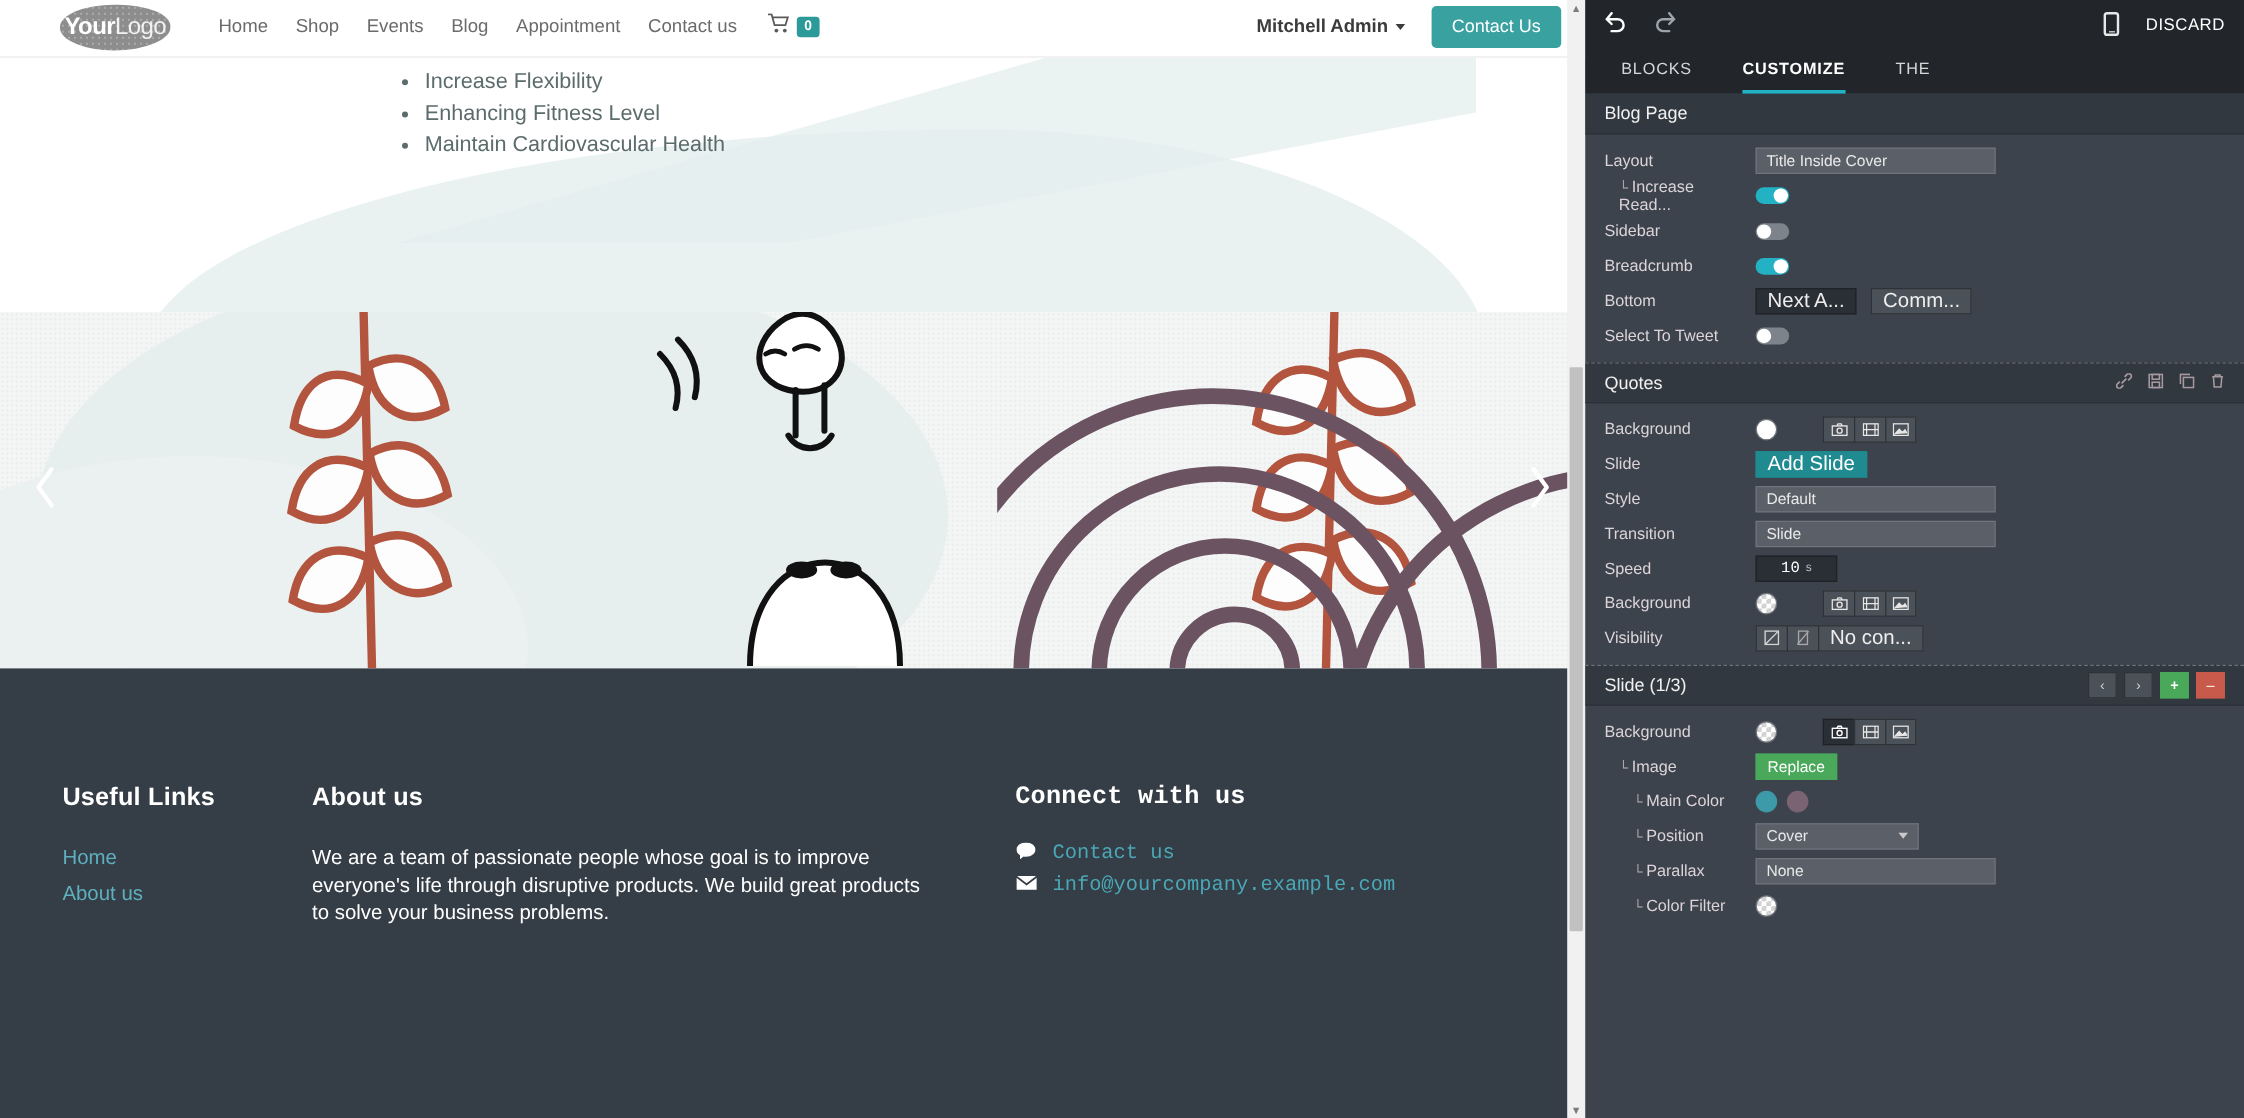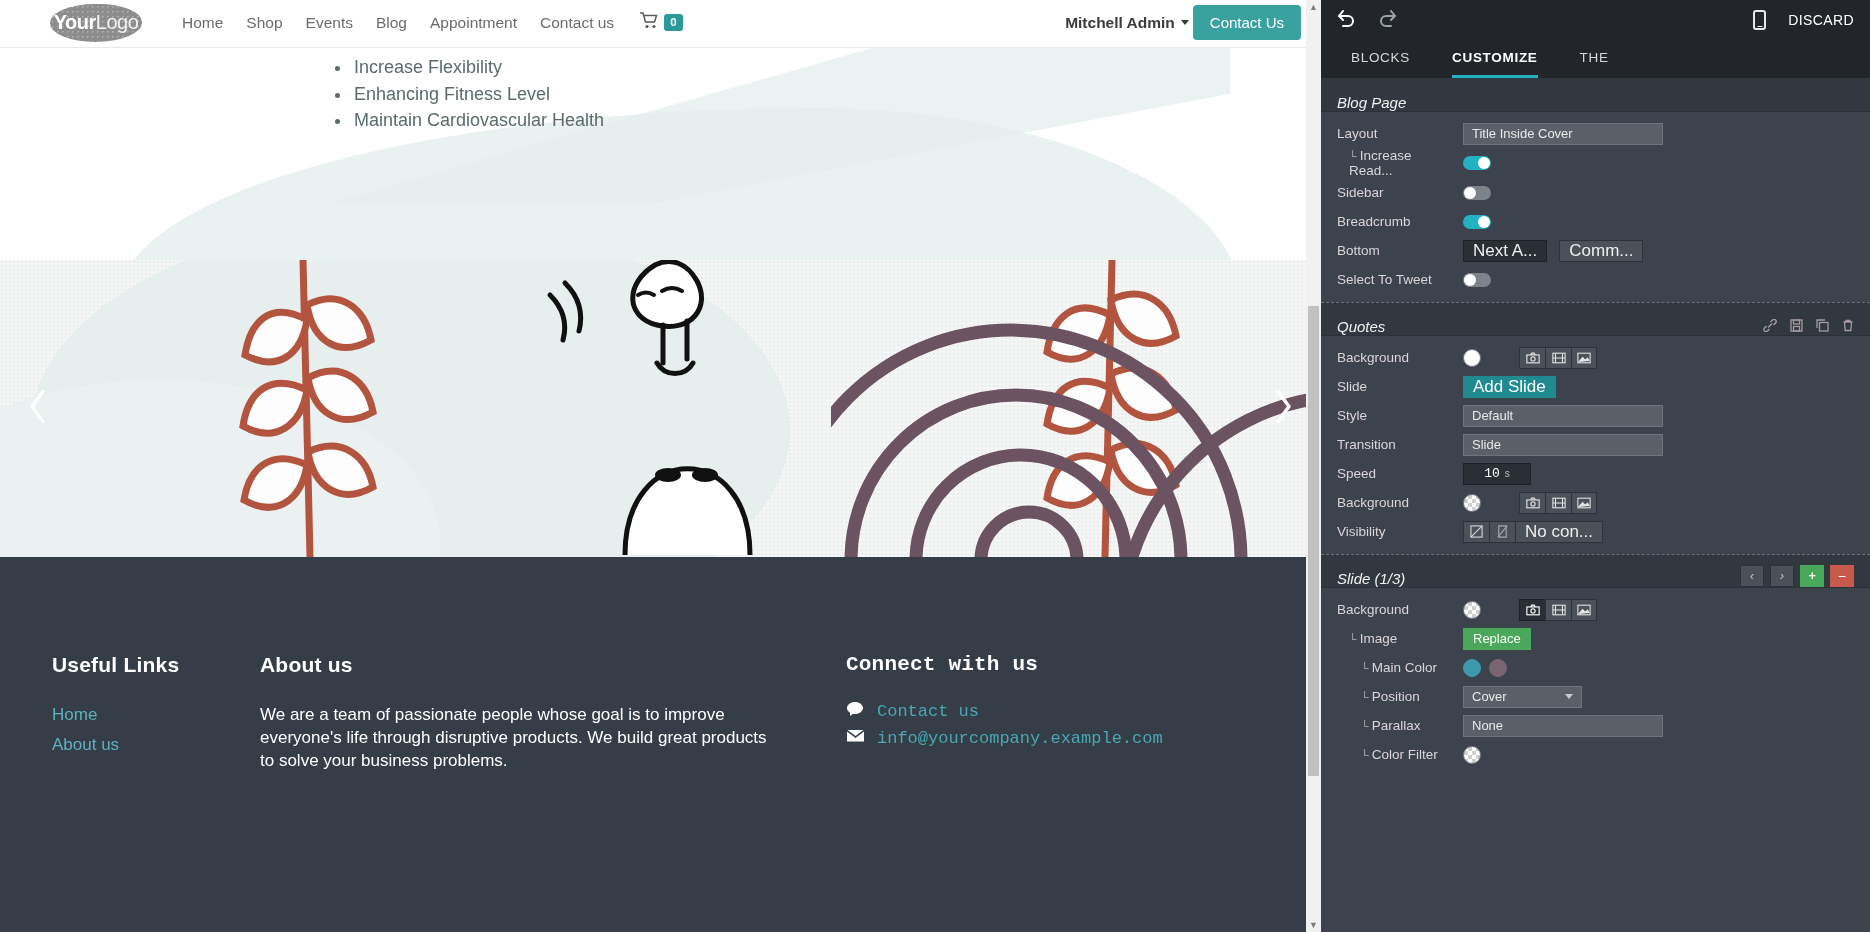--- a/index.html
+++ b/index.html
@@ -31,21 +31,21 @@
   }
   .logo b { font-weight:700; position:relative; z-index:2;}
   .logo i { font-style:normal; font-weight:400; color:#f2f2f2; position:relative; z-index:2;}
   .nav-links { display:flex; gap:23px; margin-left:40px; }
   .nav-links a { color:#6b6b6b; text-decoration:none; font-size:15.5px; }
   .cart { margin-left:25px; display:flex; align-items:center; gap:3px; color:#595959; }
   .cart-badge {
     background:#2d9a9a; color:#fff; font-size:11.5px; font-weight:700;
     border-radius:3px; padding:2px 6px; line-height:1.1; margin-left:2px;
   }
-  .nav-right { margin-left:auto; display:flex; align-items:center; gap:4px; }
+  .nav-right { margin-left:auto; display:flex; align-items:center; gap:22px; }
   .user-menu { color:#3b3b3b; font-size:15.5px; font-weight:700; display:flex; align-items:center; gap:6px;}
   .caret { width:0;height:0;border-left:4.5px solid transparent;border-right:4.5px solid transparent;border-top:5px solid #3b3b3b;}
   .btn-contact {
     background:#3aa1a1; color:#fff; font-size:15px; padding:9px 17px; border-radius:4px;
     text-decoration:none; display:inline-block;
   }
 
   
   .article-strip { position:relative; height:212px; background:#fff; overflow:hidden; }
   .blob1{position:absolute;left:330px;top:-55px;width:900px;height:210px;background:#e7f0f0;
@@ -108,39 +108,39 @@
   .ptop-ico { font-size:17px; color:#e8e8e8; cursor:pointer; line-height:1;}
   .discard { color:#fff; font-size:14px; letter-spacing:.4px; cursor:pointer;}
   .mobile-ico{ width:13px;height:20px;border:2px solid #e8e8e8;border-radius:3px; position:relative;}
   .mobile-ico::after{content:"";position:absolute;left:50%;transform:translateX(-50%);bottom:1px;width:5px;height:1.5px;background:#e8e8e8;}
 
   .tabs { height:38px; background:#22262b; display:flex; align-items:stretch; padding:0 30px; gap:42px;}
   .tab { color:#d8d8d8; font-size:13.5px; letter-spacing:.7px; display:flex; align-items:center; cursor:pointer; border-bottom:3px solid transparent;}
   .tab.active { color:#fff; font-weight:700; border-bottom-color:#23b1c4; }
 
   .sec-head {
-    height:34px; background:#32383f; display:flex; align-items:flex-end; padding:0 16px;
-    font-size:15px; color:#f0f0f0; border-bottom:1px solid #2b3138;font-style:italic;
+    height:34px; background:#32383f; display:flex; align-items:center; padding:0 16px;
+    font-size:15px; color:#f0f0f0; border-bottom:1px solid #2b3138;
   }
   .sec-head .hd-icons{ margin-left:auto; display:flex; gap:13px; color:#a69aa0; font-size:13px;}
   .sec-head .hd-icons span{cursor:pointer;}
   .sec-head.sub { border-top:1px dashed #6a7077; }
 
   .row { display:flex; align-items:center; min-height:29px; padding:0 16px; gap:8px; }
   .row .lbl { width:118px; color:#dcd4d8; font-size:13.5px; flex:0 0 118px;}
   .row .lbl.i1 { padding-left:12px; }
   .row .lbl.i2 { padding-left:24px; }
   .corner { color:#b9b0b5; margin-right:3px; font-size:11px;}
 
   .select {
     background:#5b6068; color:#e9e9e9; border:1px solid #6e747c; height:22px;
     padding:0 8px; font-size:13px; display:flex; align-items:center; min-width:104px;
   }
   .select.wide { width:200px; }
-  .select.w140{ width:119px;}
+  .select.w140{ width:136px;}
   .sel-caret{ margin-left:auto; width:0;height:0;border-left:4px solid transparent;border-right:4px solid transparent;border-top:5px solid #c9c9c9;}
 
   .toggle { width:28px; height:14px; border-radius:8px; background:#7d838b; position:relative; cursor:pointer; }
   .toggle i { position:absolute; top:1px; left:1px; width:12px; height:12px; border-radius:50%; background:#fff; transition:none;}
   .toggle.on { background:#23b1c4; }
   .toggle.on i { left:15px; }
 
   .btn {
     height:22px; padding:0 9px; font-size:17px; background:#4b5158; color:#eee;
     border:1px solid #2d3238; display:inline-flex; align-items:center; cursor:pointer;

